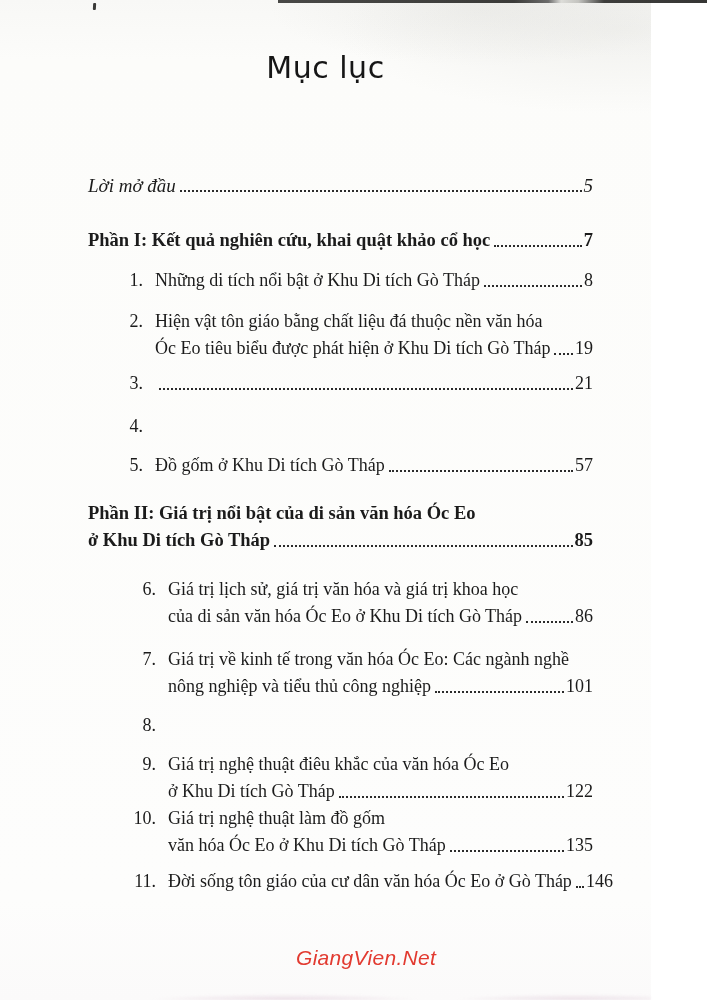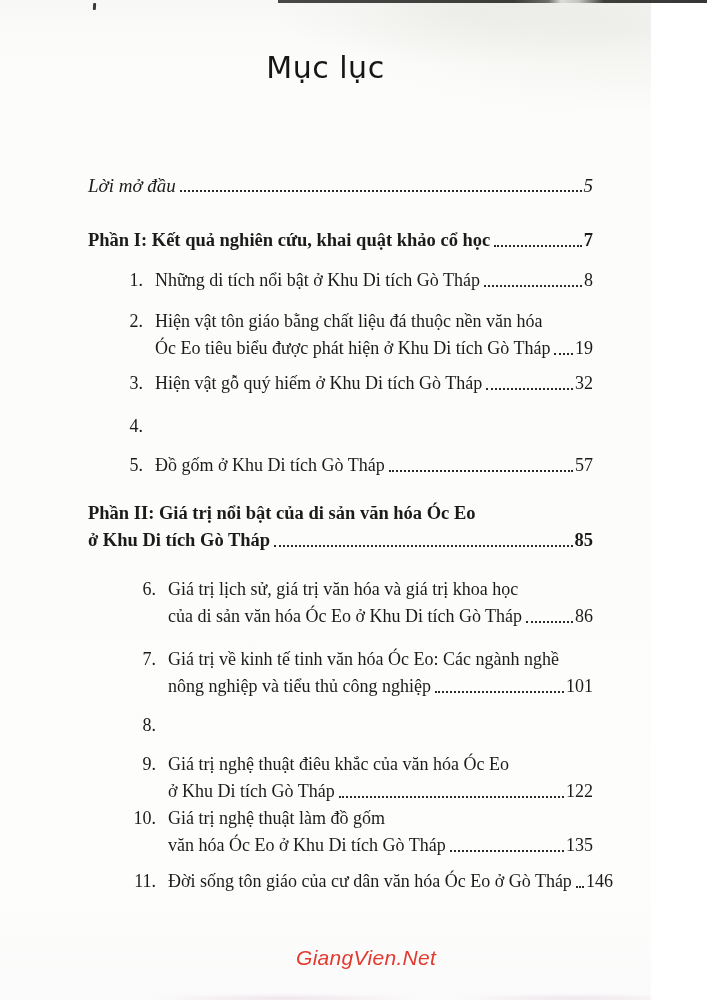--- a/index.html
+++ b/index.html
@@ -123,23 +123,22 @@
           <span class="leader"></span>
           <span class="pg">19</span>
         </div>
       </div>
     </div>
 
     <div class="row item g1" style="margin-top:8px">
       <span class="num">3.</span>
       <div class="lines">
         <div class="line">
-          <span class="t">Hiện vật gỗ quý hiếm ở Khu Di tích Gò Tháp</span>
-          <span class="leader"></span>
-          <span class="pg">32</span>
+          <span class="leader"></span>
+          <span class="pg">21</span>
         </div>
       </div>
     </div>
 
     <div class="row item g1" style="margin-top:16px">
       <span class="num">4.</span>
     </div>
 
     <div class="row item g1" style="margin-top:12px">
       <span class="num">5.</span>
@@ -176,21 +175,21 @@
           <span class="leader"></span>
           <span class="pg">86</span>
         </div>
       </div>
     </div>
 
     <div class="row item g2" style="margin-top:16px">
       <span class="num">7.</span>
       <div class="lines">
         <div class="line">
-            <span class="t">Giá trị về kinh tế tinh văn hóa Óc Eo: Các ngành nghề</span>
+            <span class="t">Giá trị về kinh tế trong văn hóa Óc Eo: Các ngành nghề</span>
           </div>
         <div class="line">
           <span class="t">nông nghiệp và tiểu thủ công nghiệp</span>
           <span class="leader"></span>
           <span class="pg">101</span>
         </div>
       </div>
     </div>
 
     <div class="row item g2" style="margin-top:12px">

